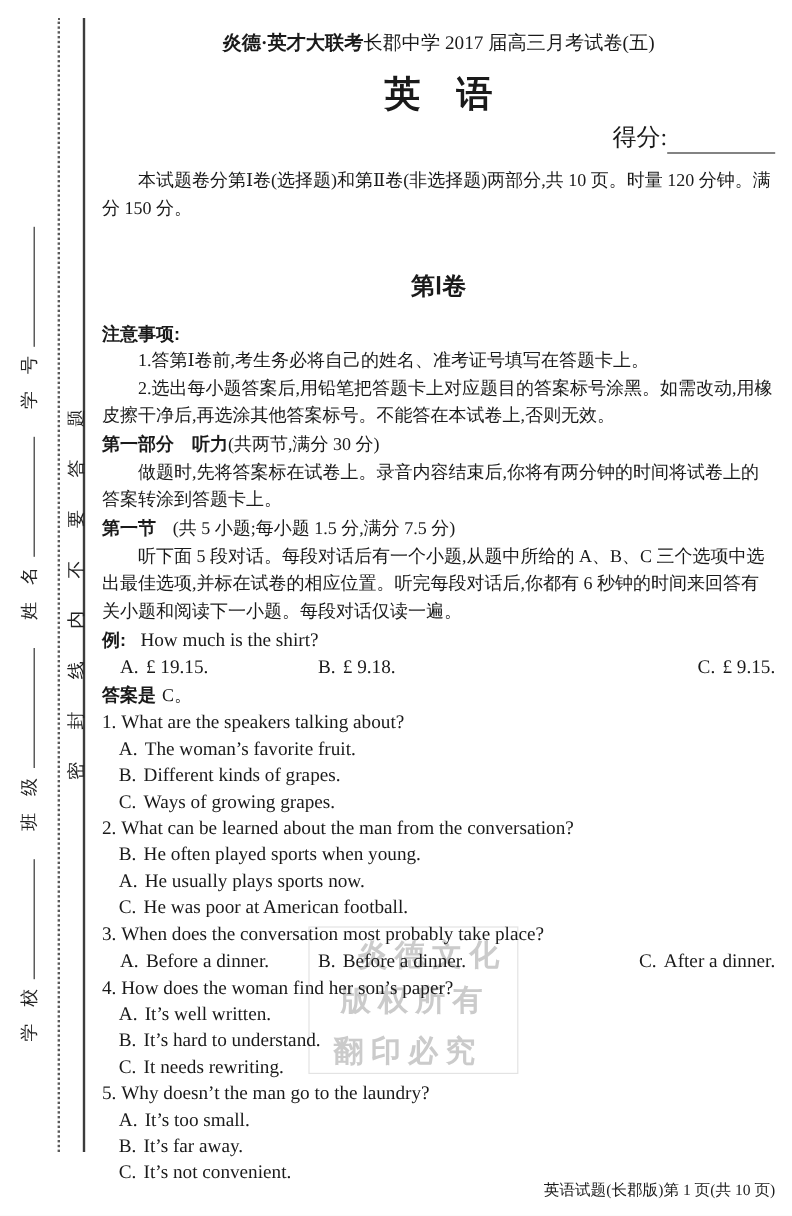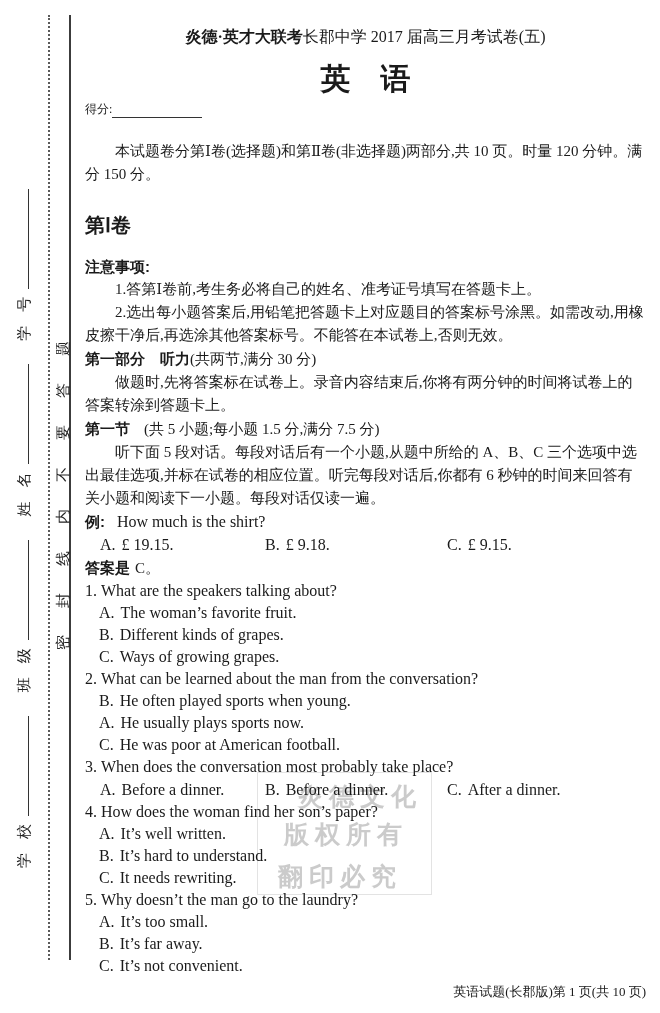--- a/index.html
+++ b/index.html
@@ -27,34 +27,34 @@
   .wm-1 { margin:8px 0 0 40px; } .wm-2 { margin:8px 0 0 26px; } .wm-3 { margin:12px 0 0 20px; }
 
   
   .content { position:absolute; left:85px; top:0; width:561px; z-index:1; }
   .hei { font-family:"Liberation Sans","DejaVu Sans",sans-serif; font-weight:bold; }
 
   .t1 { margin-top:23px; text-align:center; font-size:16px; line-height:28px; white-space:nowrap; }
   .t1 .brand { font-weight:bold; }
   .t2 { margin-top:10px; text-align:center; font-size:30px; line-height:36px; font-weight:bold;
         font-family:"Liberation Sans","DejaVu Sans",sans-serif; }
-  .score-row { margin-top:4px; height:24px; font-size:12px; }
+  .score-row { margin-top:4px; height:24px; text-align:right; font-size:20px; }
   .score-blank { display:inline-block; width:90px; height:16px; border-bottom:1.5px solid #333; vertical-align:bottom; }
 
   p { margin:0; font-size:15px; line-height:23px; text-indent:2em; }
   .intro { margin-top:15px; }
-  .part1-title { margin-top:28px; text-align:left; font-size:20px; line-height:26px; font-weight:bold;
-                 font-family:Liberation Mono, monospace; }
+  .part1-title { margin-top:40px; text-align:center; font-size:20px; line-height:26px; font-weight:bold;
+                 font-family:Liberation Sans, sans-serif; }
   .notice-head { margin-top:15px; font-size:15px; line-height:23px; }
   .sec-line { font-size:15px; line-height:23px; }
   .sec-line .gap { margin-right:14px; }
   .example-line { font-size:16px; line-height:23px; }
   .example-line .hei { font-size:15px; margin-right:12px; }
   .opt-row { display:flex; padding-left:15px; font-size:16px; line-height:23px; }
-  .opt-col1 { width:165px; } .opt-col2 { width:182px; } .opt-col3 { flex:1; }
+  .opt-col1 { width:165px; } .opt-col2 { width:182px; } .opt-col3 { flex:1;text-align:right; }
   .answer-line { font-size:15px; line-height:23px; }
   .answer-line .rest { margin-left:5px; font-family:"Liberation Serif",serif; }
 
   .questions { font-size:16px; line-height:22px; }
   .q-line .qnum { margin-right:4px; }
   .opt { padding-left:14px; }
   .letter { margin-right:6px; }
 
   .footer { position:absolute; left:85px; top:983px; width:561px; text-align:right;
             font-size:13px; z-index:1; color:#1a1a1a; }

